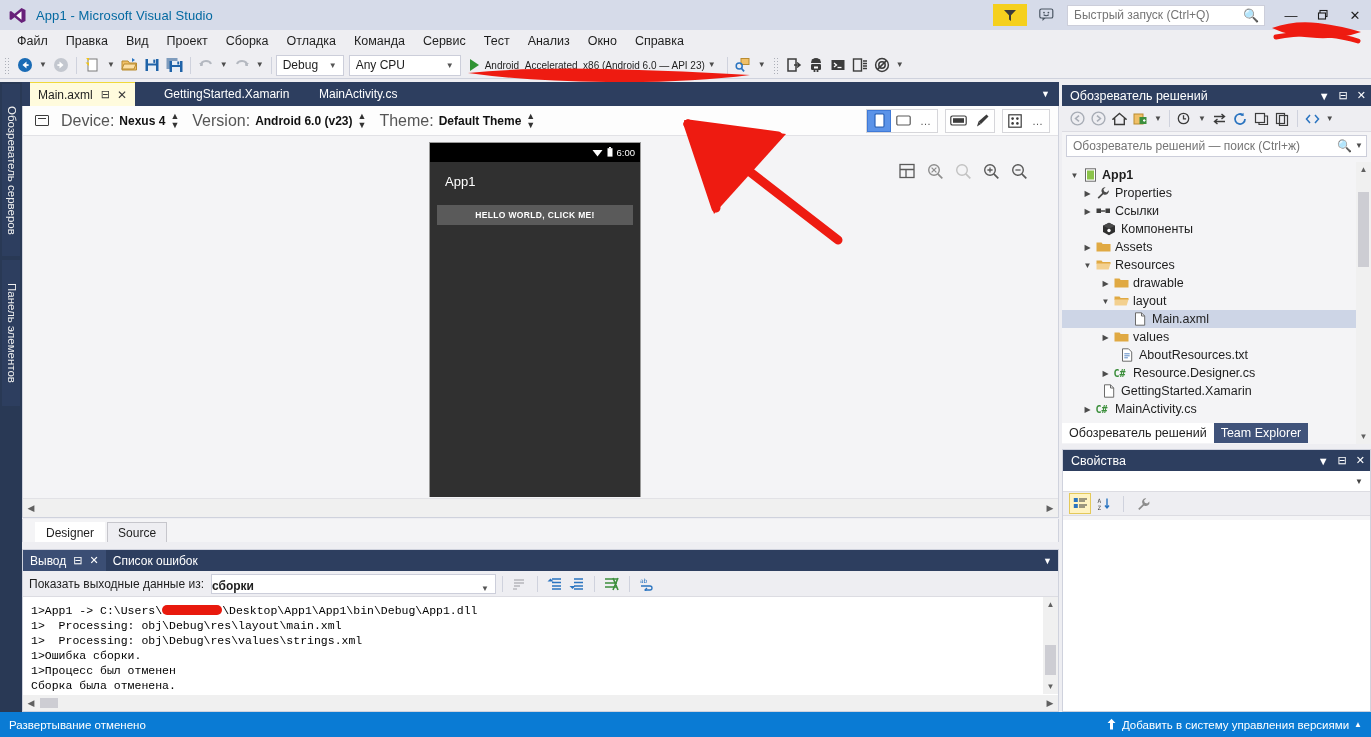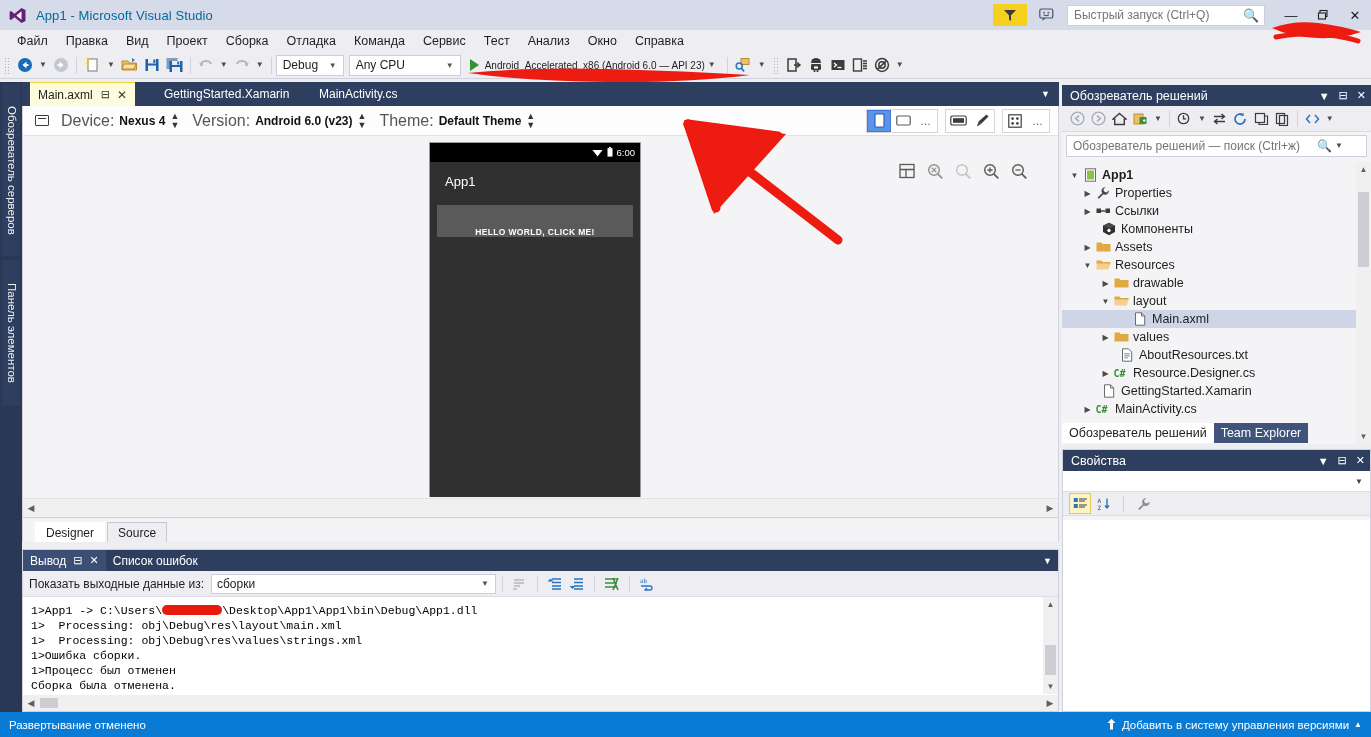--- a/index.html
+++ b/index.html
@@ -148,22 +148,22 @@
     background: #303030; border: 1px solid #9a9a9a;
   }
   .phone-status {
     height: 19px; background: #000; display: flex; align-items: center;
     justify-content: flex-end; padding-right: 5px; gap: 4px;
   }
   .ps-time { color: #fff; font-size: 9.5px; }
   .phone-appbar { height: 38px; background: #303030; display: flex; align-items: center; padding-left: 15px; }
   .phone-appbar span { color: #fff; font-size: 13px; }
   .phone-btn {
-    margin: 5px 7px 0 7px; height: 32px; background: #5a5a5a;
-    display: flex; align-items: flex-end; justify-content: center;
+    margin: 5px 7px 0 7px; height: 20px; background: #5a5a5a;
+    display: flex; align-items: center; justify-content: center;
   }
   .phone-btn span { color: #fff; font-size: 8.5px; font-weight: bold; letter-spacing: .35px; }
 
   
   .hscroll {
     position: absolute; bottom: 0; left: 0; right: 0; height: 19px; background: #f0f0f0;
     display: flex; align-items: center; justify-content: space-between;
     border-top: 1px solid #e2e2e6;
   }
   .hs-arrow { width: 16px; text-align: center; font-size: 9px; color: #606060; }
@@ -189,21 +189,21 @@
   .owtab.active { background: #3b4e74; }
   .owtab .pin, .owtab .x { margin-left: 7px; font-size: 11px; }
   .owtab-right { margin-left: auto; color: #fff; font-size: 9px; padding-right: 6px; }
   .out-toolbar {
     height: 26px; background: #eeeef2; border-bottom: 1px solid #dcdce2;
     display: flex; align-items: center; padding: 0 6px;
   }
   .out-toolbar .lbl { font-size: 12px; color: #1e1e1e; margin-right: 7px; }
   .out-combo {
     width: 285px; height: 20px; background: #fff; border: 1px solid #ccceda;
-    display: flex; align-items: center; padding-left: 5px; font-size: 12px;
+    display: flex; align-items: flex-end; font-size: 12px; font-weight: bold;
   }
   .out-combo .cb-arrow { margin-left: auto; padding: 0 6px; font-size: 8px; color: #555; }
   .ot-sep { width: 1px; height: 16px; background: #cfd2dd; margin: 0 6px; }
   .ot-btn { width: 22px; height: 21px; display: flex; align-items: center; justify-content: center; }
   .out-body {
     position: absolute; top: 47px; left: 0; right: 0; bottom: 17px;
     font-family: "Liberation Mono", monospace; font-size: 11.5px; color: #000;
     padding: 6px 0 0 8px; overflow: hidden; line-height: 15px;
   }
   .out-line { white-space: pre; }
@@ -227,21 +227,21 @@
   }
   .panel-header .ph-right { margin-left: auto; display: flex; align-items: center; padding-right: 5px; gap: 9px; }
   .panel-header .ph-btn { font-size: 11px; color: #fff; }
   .se-toolbar {
     height: 26px; background: #eeeef2; display: flex; align-items: center; padding-left: 5px;
     border-bottom: 1px solid #dcdce2;
   }
   .se-tb-btn { width: 21px; height: 22px; display: flex; align-items: center; justify-content: center; }
   .se-search {
     height: 22px; background: #fff; border: 1px solid #ccceda; margin: 3px 4px;
-    display: flex; align-items: center; padding: 0 20px 0 6px;
+    display: flex; align-items: center; padding: 0 0 0 6px;
   }
   .se-search input { border: 0; outline: 0; flex: 1; font-size: 12px; color: #4a4a4a;
     font-family: "Liberation Sans", sans-serif; background: transparent; }
   .se-tree {
     position: absolute; top: 77px; left: 0; right: 0; bottom: 0; background: #f4f4f6;
     overflow: hidden; padding-top: 4px;
   }
   .tnode { height: 18px; display: flex; align-items: center; font-size: 12.5px; color: #1e1e1e; white-space: nowrap; }
   .tnode.selected { background: #cdd5e6; }
   .tw { width: 13px; display: flex; align-items: center; justify-content: center; }

